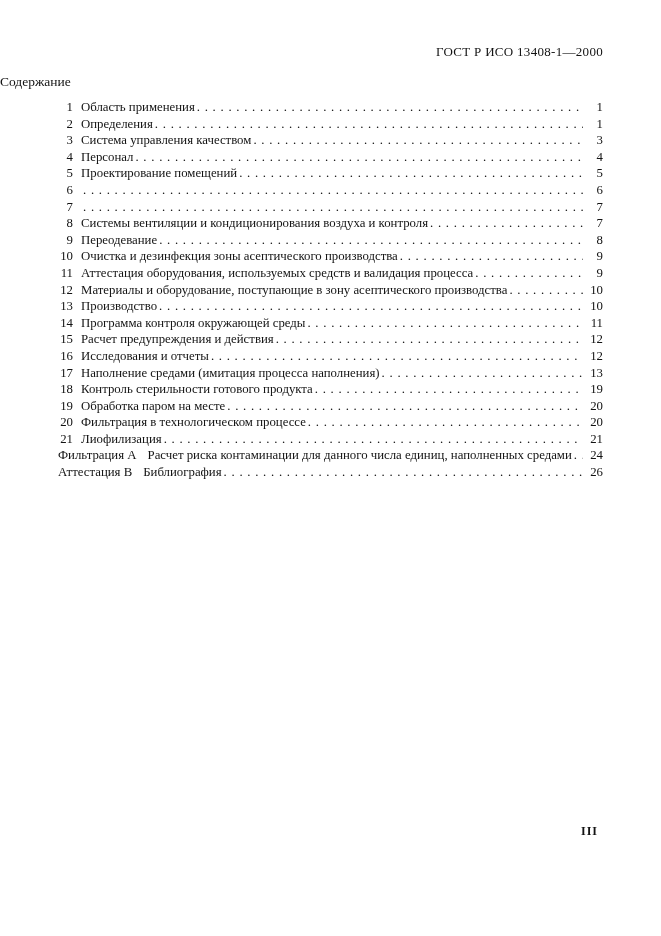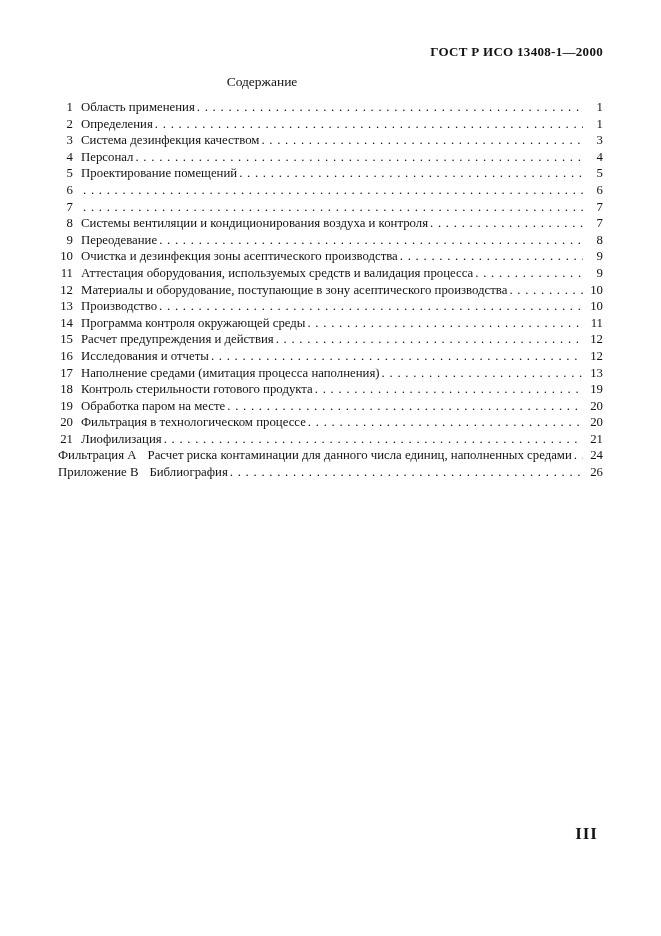--- a/index.html
+++ b/index.html
@@ -6,26 +6,26 @@
   body {
     width: 661px; height: 936px;
     background: #ffffff;
     color: #131313;
     font-family: "Liberation Serif", serif;
     position: relative;
     overflow: hidden;
   }
   .doc-header {
     position: absolute; top: 44px; right: 58px;
-    font-size: 13px; font-weight: bold; letter-spacing: 0.3px;
+    font-size: 13px; font-weight: normal; letter-spacing: 0.3px;
     white-space: nowrap;
   }
   .doc-title {
     position: absolute; top: 74px; left: 0; width: 524px;
-    text-align: center; font-size: 13.5px;
+    text-align: left; font-size: 13.5px;
   }
   .toc {
     position: absolute; top: 99px; left: 58px; width: 545px;
     font-size: 12.8px;
   }
   .trow {
     display: flex; align-items: baseline;
     height: 16.6px; line-height: 16.6px;
     white-space: nowrap;
   }
@@ -35,21 +35,21 @@
   .leader {
     flex: 1 1 auto; overflow: hidden; white-space: nowrap;
     margin: 0 4px 0 2px; word-spacing: 1.5px; color: #131313;
   }
   .leader::after {
     content: ". . . . . . . . . . . . . . . . . . . . . . . . . . . . . . . . . . . . . . . . . . . . . . . . . . . . . . . . . . . . . . . . . . . . . . . . . . . . . . . . . . . . . . . . . . . . . . . . . . . .";
   }
   .pg   { flex: none; min-width: 16px; text-align: right; }
   .folio {
     position: absolute; top: 824px; right: 63px;
-    font-size: 17px; font-weight: bold; letter-spacing: 1px;
+    font-size: 12px; font-weight: bold; letter-spacing: 1px;
   }
 </style>
 </head>
 <body>
 
 <div class="doc-header">ГОСТ Р ИСО 13408-1—2000</div>
 <div class="doc-title">Содержание</div>
 
 <div class="toc">
   <div class="trow">
@@ -59,21 +59,21 @@
       <span class="pg">1</span>
     </div>
   <div class="trow">
       <span class="num">2</span>
       <span class="ttl">Определения</span>
       <span class="leader"></span>
       <span class="pg">1</span>
     </div>
   <div class="trow">
       <span class="num">3</span>
-      <span class="ttl">Система дезинфекция качеством</span>
+      <span class="ttl">Система управления качеством</span>
       <span class="leader"></span>
       <span class="pg">3</span>
     </div>
   <div class="trow">
       <span class="num">4</span>
       <span class="ttl">Персонал</span>
       <span class="leader"></span>
       <span class="pg">4</span>
     </div>
   <div class="trow">
@@ -176,20 +176,20 @@
       <span class="leader"></span>
       <span class="pg">21</span>
     </div>
   <div class="trow">
       <span class="applabel">Фильтрация А</span>
       <span class="ttl">Расчет риска контаминации для данного числа единиц, наполненных средами</span>
       <span class="leader"></span>
       <span class="pg">24</span>
     </div>
   <div class="trow">
-      <span class="applabel">Приложение В</span>
+      <span class="applabel">Аттестация В</span>
       <span class="ttl">Библиография</span>
       <span class="leader"></span>
       <span class="pg">26</span>
     </div>
 </div>
 
 <div class="folio">III</div>
 
 </body></html>

